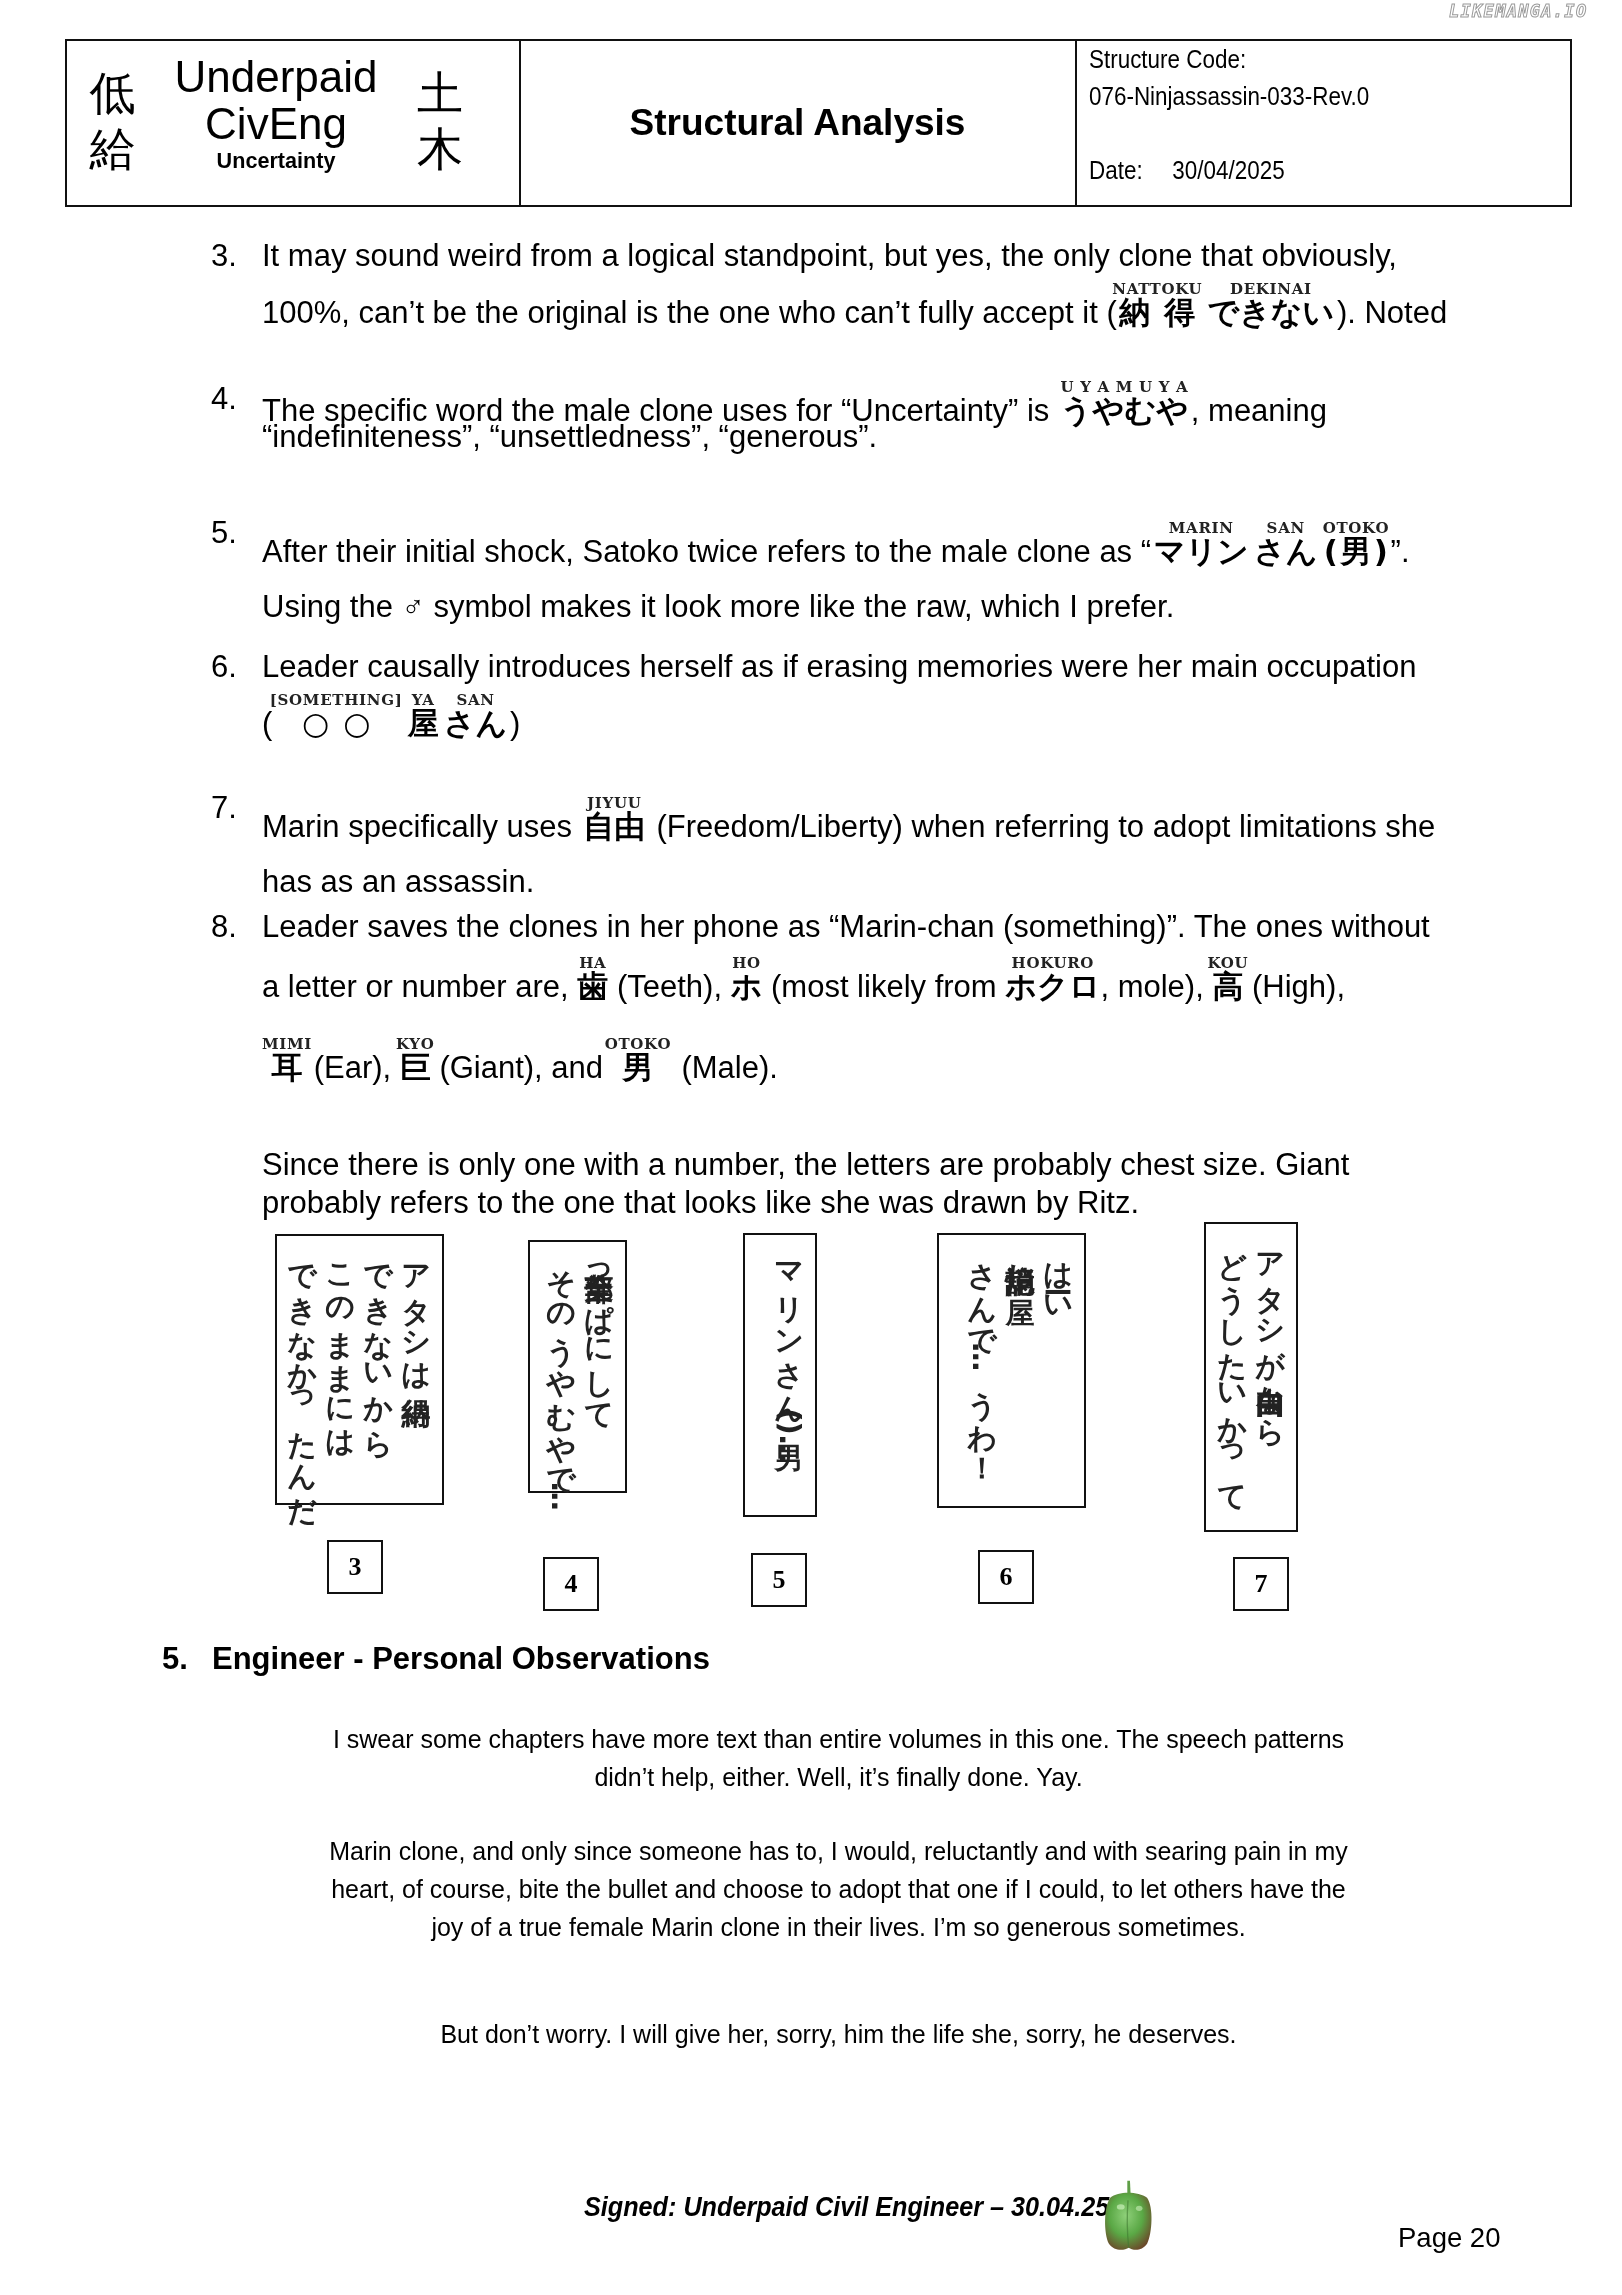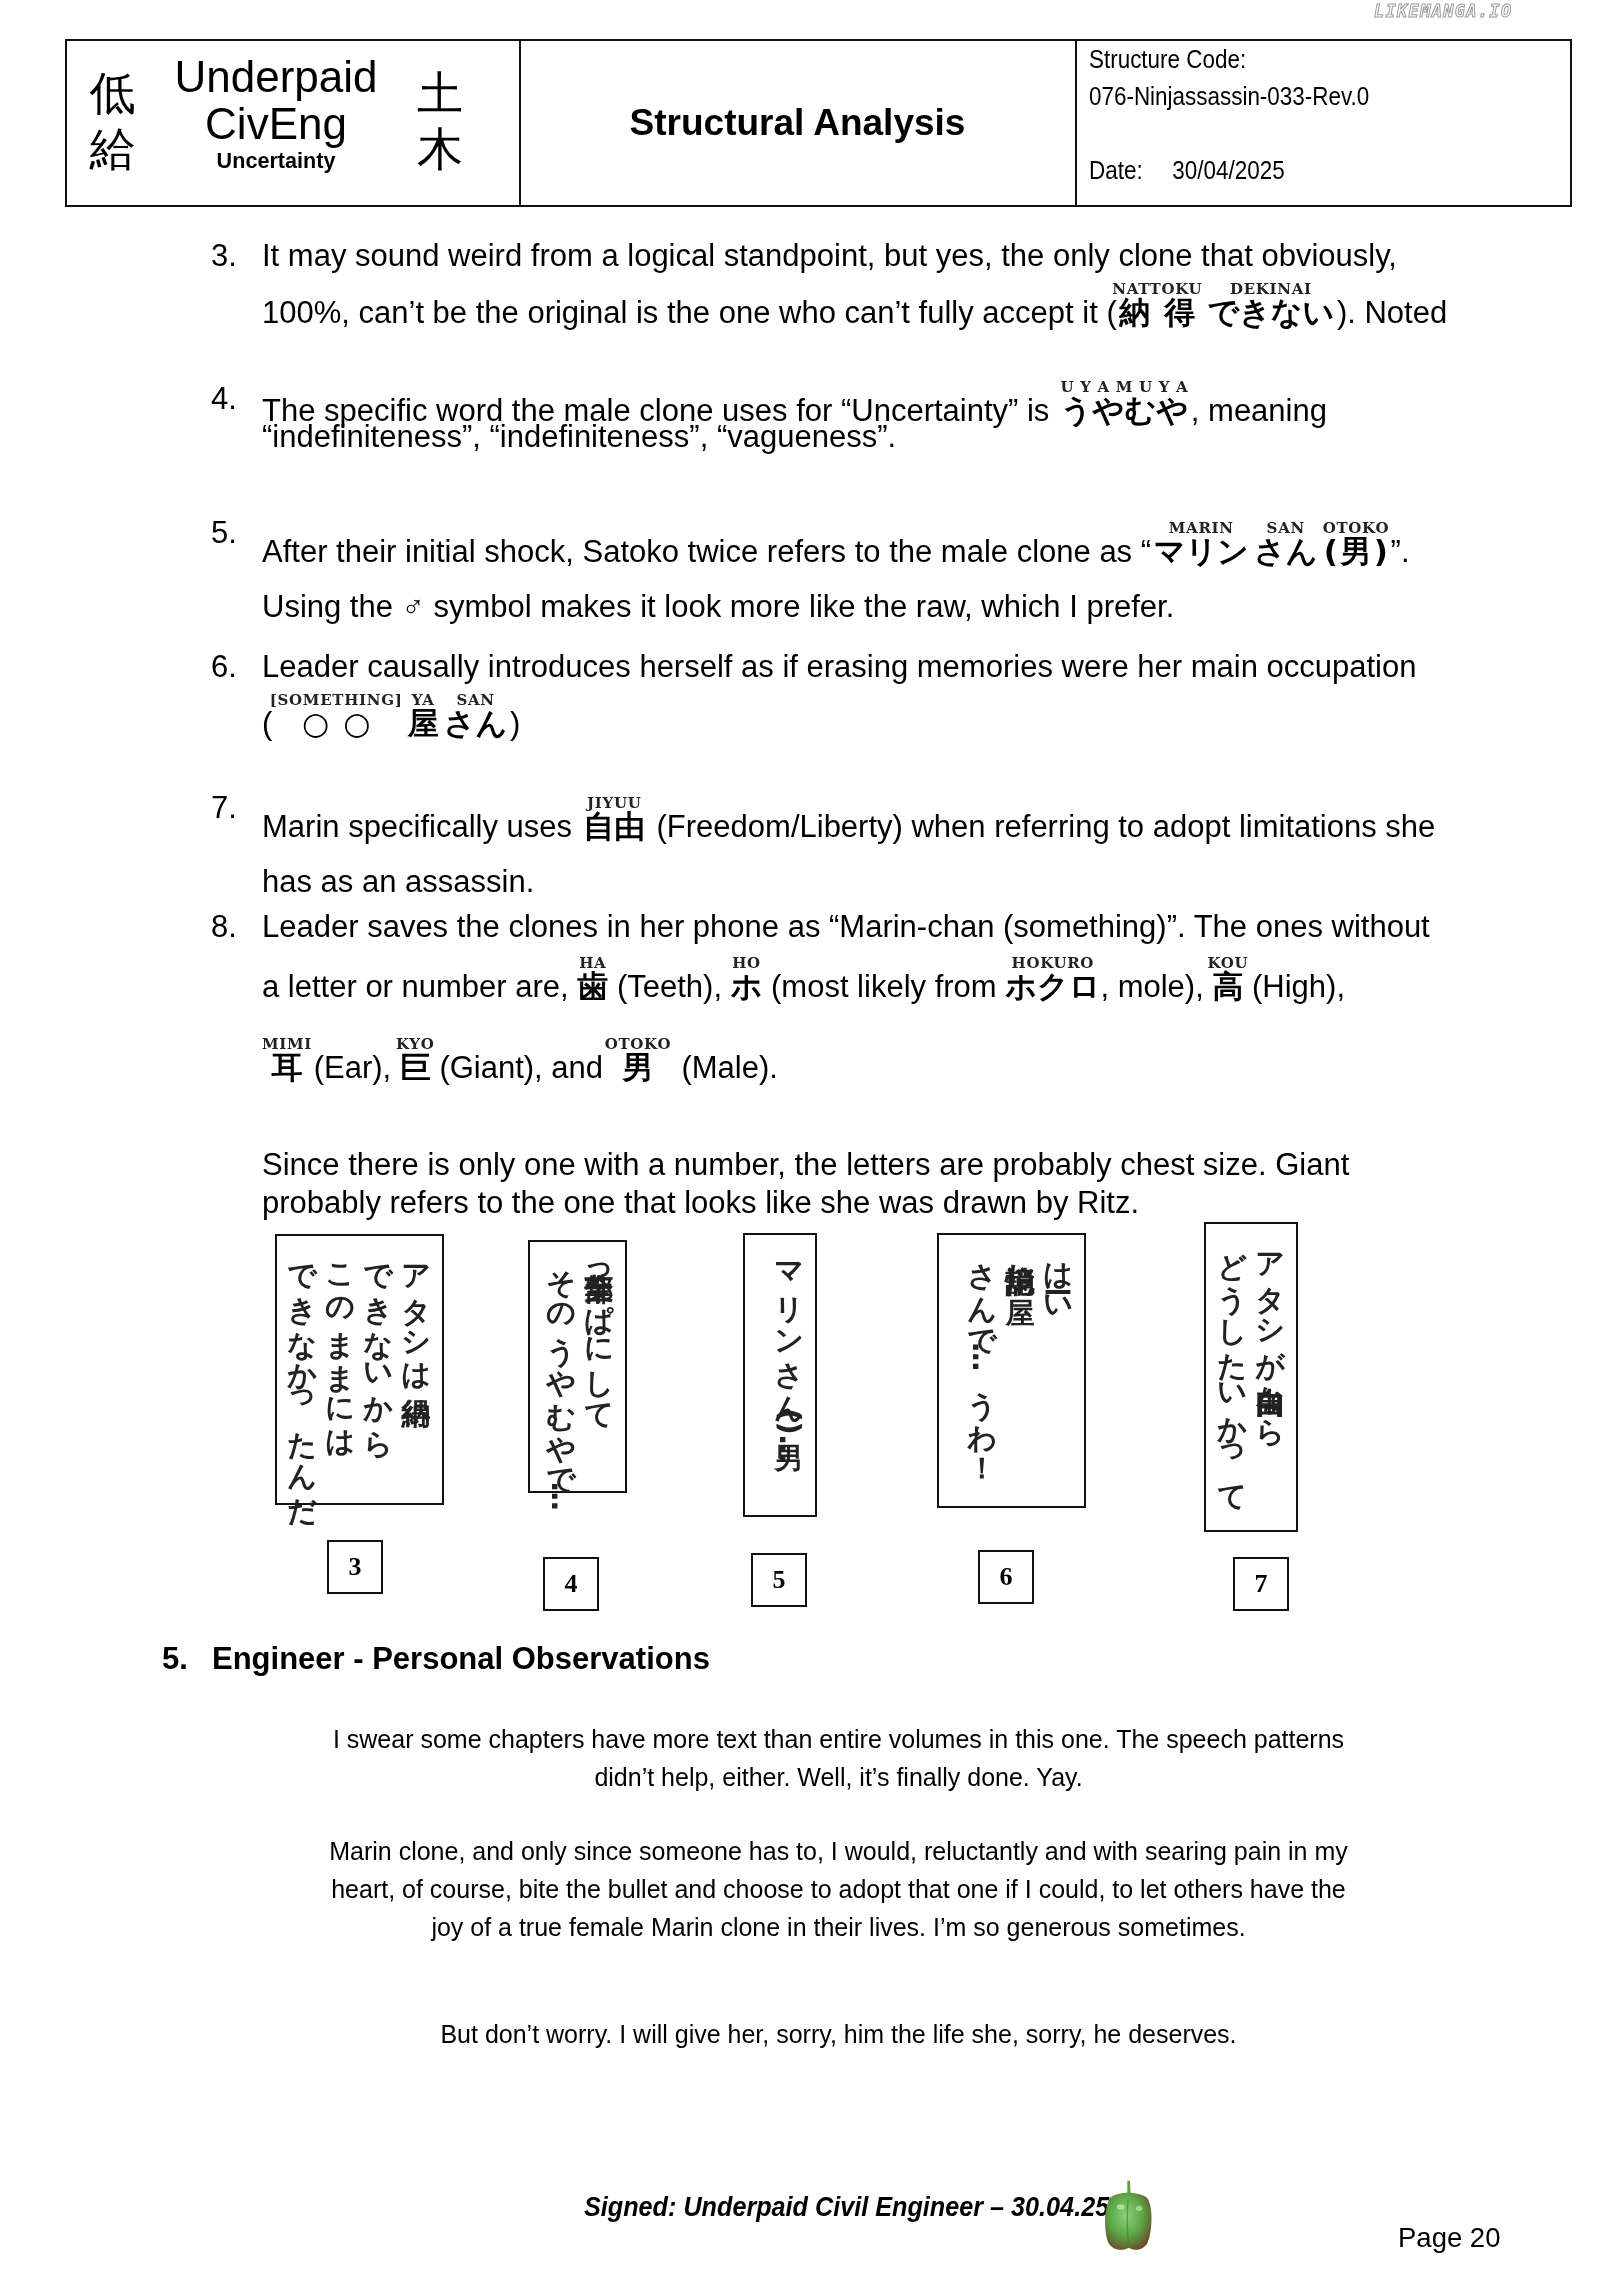--- a/index.html
+++ b/index.html
@@ -1,19 +1,19 @@
 <!DOCTYPE html>
 <html style="font-size:10.5px"><head>
 <meta charset="utf-8">
 <style>
   html, body { margin:0; padding:0; background:#ffffff; }
   body { width:1623px; height:2295px; position:relative; overflow:hidden;
          font-family:"Liberation Sans", sans-serif; color:#000; }
   .abs { position:absolute; }
-  .watermark { left:1374px; top:1.3px; font-family:"DejaVu Sans Mono", monospace; font-size:17px;
+  .watermark { left:1449px; top:1.3px; font-family:"DejaVu Sans Mono", monospace; font-size:17px;
                font-weight:bold; font-style:italic; color:#fff; letter-spacing:1.3px;
                -webkit-text-stroke:1px #9a9a9a; }
   
   .hdr { left:65px; top:39px; width:1507px; height:168px; border:2px solid #111; box-sizing:border-box; }
   .hdr .div1 { position:absolute; left:452px; top:0; bottom:0; border-left:2px solid #111; }
   .hdr .div2 { position:absolute; left:1008px; top:0; bottom:0; border-left:2px solid #111; }
   .kanji { position:absolute; font-family:"DejaVu Serif", serif; font-size:46px; line-height:56px; width:52px; text-align:center; }
   .logo-main { position:absolute; left:98px; top:11.8px; width:222px; text-align:center; font-size:44px; line-height:47px; }
   .logo-sub { position:absolute; left:98px; top:107px; width:222px; text-align:center; font-size:21.6px; font-weight:bold; }
   .hdr-title { position:absolute; left:453px; top:0; width:555px; height:164px; display:flex; align-items:center; justify-content:center;
@@ -81,21 +81,21 @@
       <div class="num">3.</div>
       <div class="txt">
         <div class="line" style="height: 38px; padding-top: 0px; box-sizing: content-box;">It may sound weird from a logical standpoint, but yes, the only clone that obviously,</div>
         <div class="line" style="height: 56px; padding-top: 18.3px; box-sizing: content-box;"><span style="white-space: pre;">100%, can’t be the original is the one who can’t fully accept it (</span><ruby class="jp" style="white-space: pre; margin: 0px 2.6px;">納得<rt>NATTOKU</rt></ruby><ruby class="jp" style="white-space: pre; margin: 0px 2.6px;">できない<rt>DEKINAI</rt></ruby><span style="white-space: pre;">). Noted</span></div>
       </div>
     </div>
     <div class="item" style="top: 380px;">
       <div class="num">4.</div>
       <div class="txt">
         <div class="line" style="height: 38px; padding-top: 0px; box-sizing: content-box;"><span style="white-space: pre;">The specific word the male clone uses for “Uncertainty” is </span><ruby class="jp" style="white-space: pre; margin: 0px 2.6px;">うやむや<rt>U Y A M U Y A</rt></ruby><span style="white-space: pre;">, meaning</span></div>
-        <div class="line" style="height: 38px; padding-top: 0px; box-sizing: content-box;">“indefiniteness”, “indefiniteness”, “vagueness”.</div>
+        <div class="line" style="height: 38px; padding-top: 0px; box-sizing: content-box;">“indefiniteness”, “unsettledness”, “generous”.</div>
       </div>
     </div>
     <div class="item" style="top: 514px;">
       <div class="num">5.</div>
       <div class="txt">
         <div class="line" style="height: 56px; padding-top: 18.3px; box-sizing: content-box;"><span style="white-space: pre;">After their initial shock, Satoko twice refers to the male clone as “</span><ruby class="jp" style="white-space: pre; margin: 0px 2.6px;">マリン<rt>MARIN</rt></ruby><ruby class="jp" style="white-space: pre; margin: 0px 2.6px;">さん<rt>SAN</rt></ruby><ruby class="jp" style="white-space: pre; margin: 0px 2.6px;">(男)<rt>OTOKO</rt></ruby><span style="white-space: pre;">”.</span></div>
         <div class="line" style="height: 38px; padding-top: 0px; box-sizing: content-box;">Using the ♂ symbol makes it look more like the raw, which I prefer.</div>
       </div>
     </div>
     <div class="item" style="top: 648px;">

